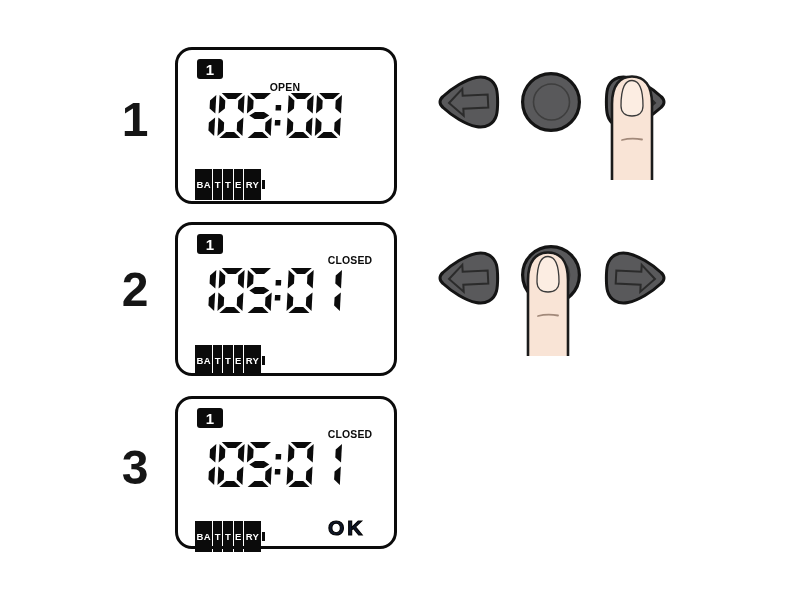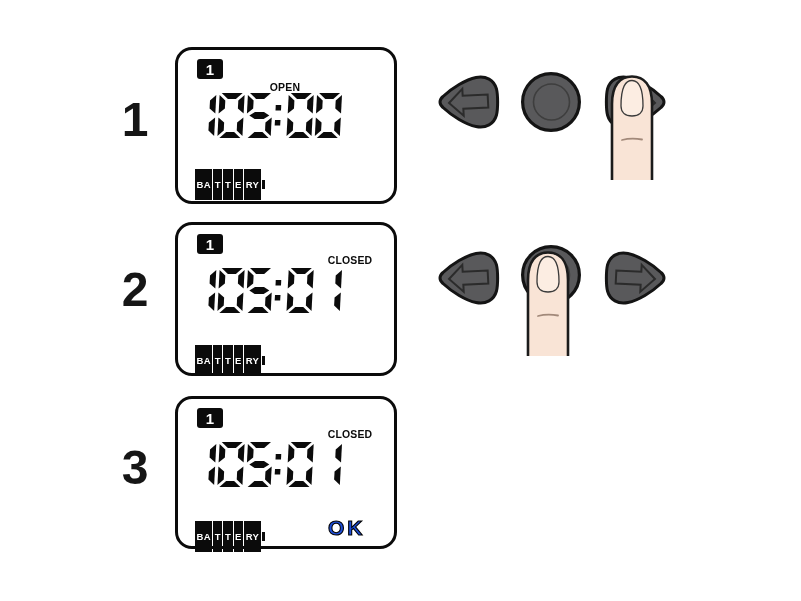--- a/index.html
+++ b/index.html
@@ -13,21 +13,21 @@
               font-size:15px;font-weight:bold;}
   .status{position:absolute;font-size:11px;font-weight:bold;color:#0b0b0b;letter-spacing:.2px;
           text-align:center;transform:scaleX(.95);}
   .status-open{left:85px;top:31px;width:44px;}
   .status-closed{left:148px;top:29px;width:48px;}
   .digits{position:absolute;left:10px;top:43px;}
   .battery{position:absolute;left:17px;display:flex;gap:1px;align-items:center;}
   .battery .cell{background:#0b0b0b;color:#ffffff;font-size:9.5px;font-weight:bold;height:31px;
                  display:flex;align-items:center;padding:0 1.5px;letter-spacing:.3px;}
   .battery .nub{width:3px;height:9px;background:#0b0b0b;}
-  .ok-label{position:absolute;left:150px;top:117px;font-size:21px;font-weight:bold;color:#1d4ed8;
+  .ok-label{position:absolute;left:150px;top:117px;font-size:21px;font-weight:bold;color:#0f172a;
             letter-spacing:3px;-webkit-text-stroke:1.1px #000;}
   svg{display:block;}
   .pick{fill:#59595b;stroke:#141414;stroke-width:3;}
   .pick-arrow{fill:none;stroke:#2b2b2b;stroke-width:2;}
   .round-outer{fill:#59595b;stroke:#141414;stroke-width:3.2;}
   .round-inner{fill:none;stroke:#3e3e3e;stroke-width:1.6;}
   .finger-body{fill:#f9e4d6;stroke:#1b1b1b;stroke-width:2.6;}
   .finger-nail{fill:#fcede2;stroke:#3a3a3a;stroke-width:1.3;}
   .finger-knuckle{fill:none;stroke:#a2897a;stroke-width:1.8;stroke-linecap:round;}
 </style>

